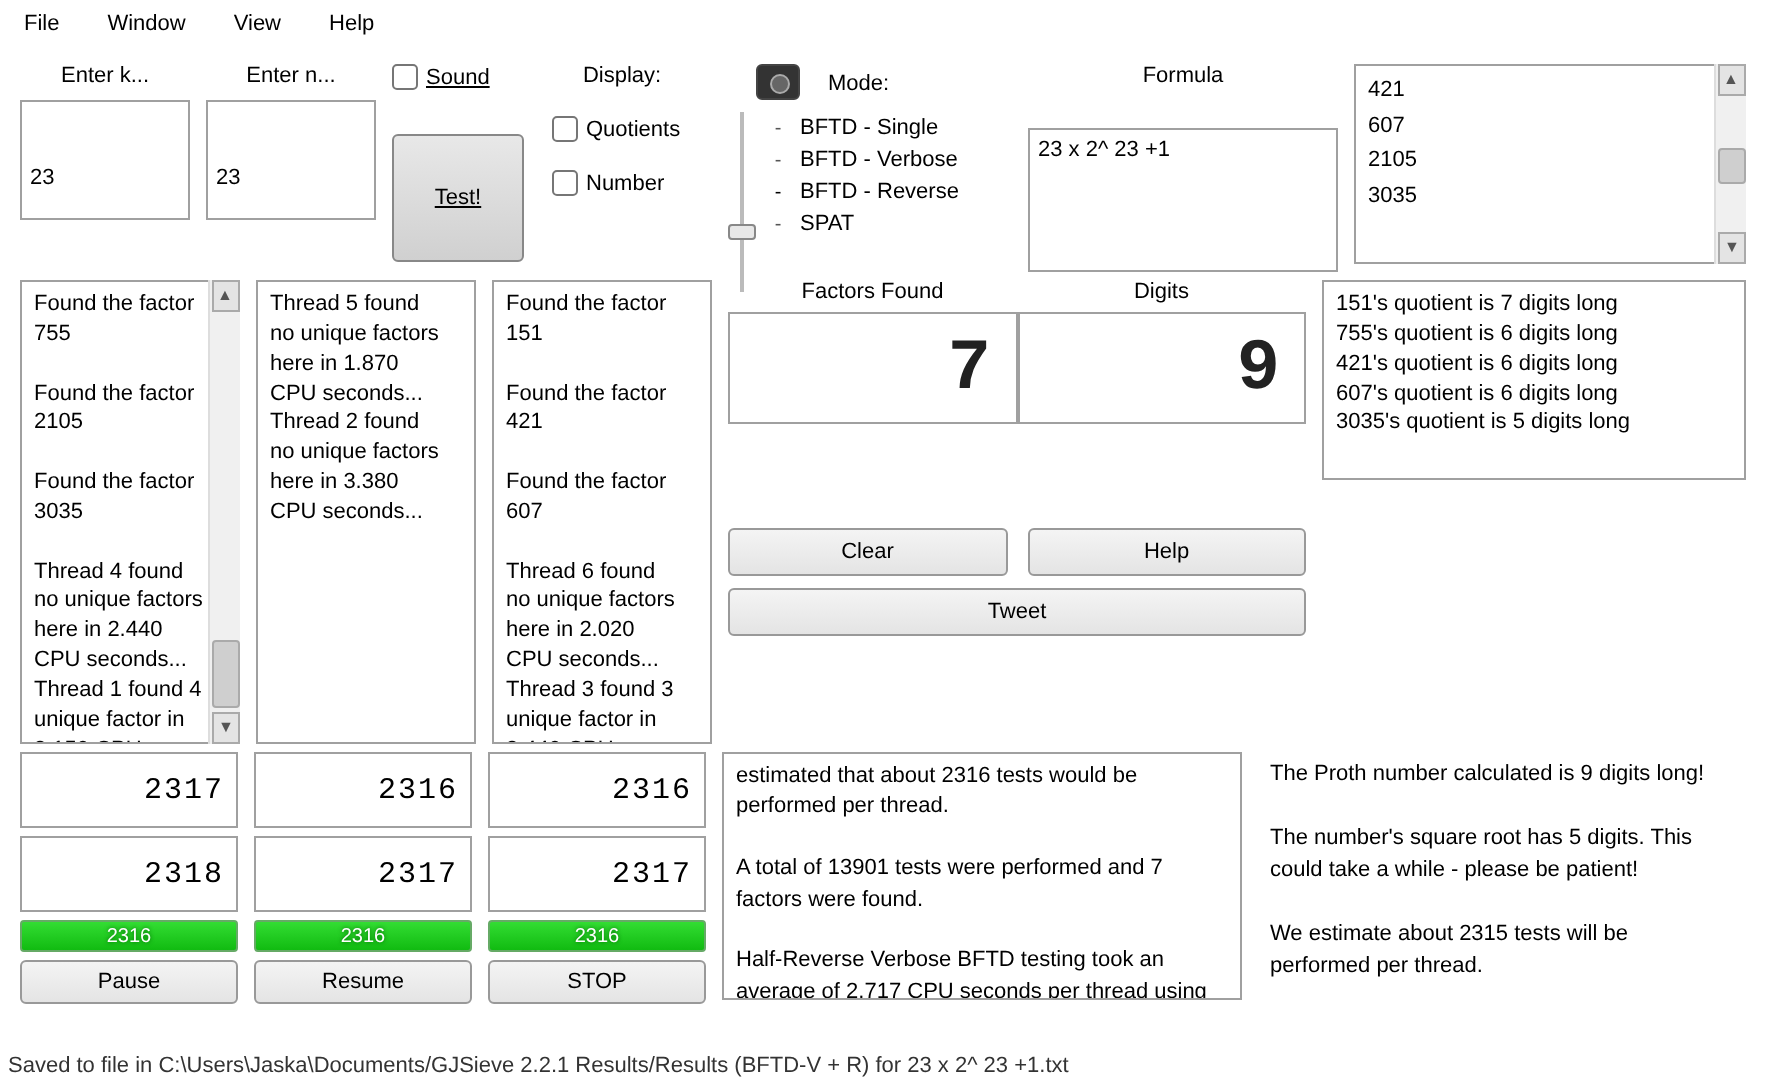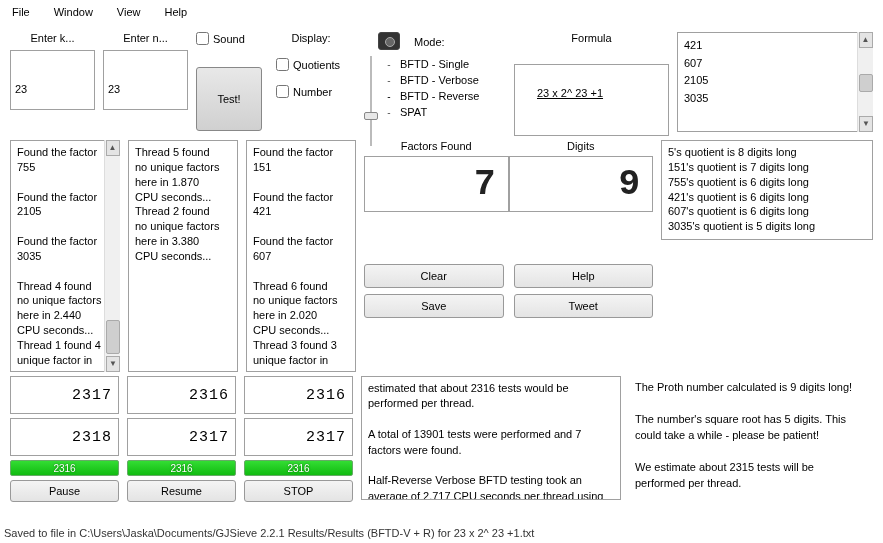--- a/index.html
+++ b/index.html
@@ -3,40 +3,40 @@
 <meta charset="utf-8">
 <style>
 * { box-sizing: border-box; margin: 0; padding: 0; font-family: Tahoma, Arial, sans-serif; font-size: 11px; }
 body { background: #fff; width: 883px; height: 543px; position: relative; overflow: hidden; }
 .menubar { background: #fff; padding: 3px 0; display: flex; gap: 0; }
 .menubar .item { padding: 3px 12px; color: #000; cursor: pointer; }
 .row1 { display: flex; gap: 8px; padding: 8px 10px 4px 10px; align-items: flex-start; }
 .col-entry { width: 85px; }
 .col-entry .lbl { text-align: center; margin-bottom: 6px; }
 .col-entry .val { width: 100%; height: 60px; border: 1px solid #a0a0a0; padding: 32px 4px 4px 4px; background: #fff; }
-.sound-col { width: 60px; }
+.sound-col { width: 60px; text-decoration: underline; }
 .chk { display: flex; align-items: center; gap: 4px; margin-bottom: 6px; }
 .chk input[type=checkbox] { width: 13px; height: 13px; }
 .test-btn { width: 66px; height: 64px; background: linear-gradient(#e8e8e8,#d0d0d0); border: 1px solid #888; border-radius: 3px; cursor: pointer; display: flex; align-items: center; justify-content: center; margin-top: 22px; }
 .display-col { width: 70px; }
 .display-col .lbl { text-align: center; margin-bottom: 6px; }
 .display-col .chk { margin-bottom: 14px; }
 .mode-col { width: 130px; }
 .mode-col .lbl { margin-bottom: 10px; }
 .mode-item { display: flex; align-items: center; gap: 6px; margin: 4px 0; padding-left: 8px; }
 .mode-item .tick { width: 10px; font-size: 10px; color: #555; text-align:center; }
 .mode-item .tick.sel { color: #000; }
 .cam-ico { width: 22px; height: 18px; border: 1px solid #444; border-radius: 3px; background: #333; position: relative; margin-bottom: 8px; margin-left: 2px;}
 .cam-ico::before { content:""; position:absolute; width:8px; height:8px; border:1px solid #aaa; border-radius:50%; top:4px; left:6px; background:#666;}
 .slider-v { position:absolute; left:364px; top:56px; width:14px; height:90px;}
 .slider-track{ position:absolute; left:6px; top:0; width:2px; height:100%; background:#bbb;}
 .slider-thumb{ position:absolute; left:0; top:56px; width:14px; height:8px; background:#e8e8e8; border:1px solid #888; border-radius:2px;}
 .formula-col { width: 155px; }
 .formula-col .lbl { text-align: center; margin-bottom: 20px; }
-.formula-box { width: 100%; height: 72px; border: 1px solid #a0a0a0; padding: 22px; background: #fff; text-decoration: underline; }
+.formula-box { width: 100%; height: 72px; border: 1px solid #a0a0a0; padding: 4px; background: #fff; }
 .list-col { flex: 1; position: relative; }
 .list-box { width: 100%; height: 100px; border: 1px solid #a0a0a0; padding: 4px 18px 4px 6px; background: #fff; overflow: hidden; line-height: 1.6; }
 .scroll { position: absolute; right: 0; top: 0; width: 16px; height: 100%; background: #f0f0f0; border-left:1px solid #ddd;}
 .scroll .tb { width:14px; height:16px; background:#e4e4e4; border:1px solid #aaa; margin:0 auto; font-size:8px; text-align:center; line-height:14px; color:#555;}
 .scroll .tr { position:absolute; width:14px; left:1px; background:#cfcfcf; border:1px solid #aaa; border-radius:2px;}
 .row2 { display: flex; gap: 8px; padding: 0 10px; }
 .log-col { width: 110px; position: relative; }
 .log-box { width: 100%; height: 232px; border: 1px solid #a0a0a0; padding: 4px 16px 4px 6px; background: #fff; line-height: 1.35; overflow: hidden; white-space: pre-line; }
 .mid { flex: 1; display: flex; flex-direction: column; gap: 6px; }
 .ff-row { display: flex; }
@@ -176,27 +176,25 @@
         <div class="lbl">Digits</div>
         <div class="seven">9</div>
       </div>
     </div>
     <div style="height:40px;"></div>
     <div class="btn-row">
       <div class="wbtn">Clear</div>
       <div class="wbtn">Help</div>
     </div>
     <div class="btn-row">
-      <div class="wbtn">Save</div>
       <div class="wbtn">Tweet</div>
     </div>
   </div>
   <div class="right-col">
     <div class="quot-box">
-      <div>5's quotient is 8 digits long</div>
       <div>151's quotient is 7 digits long</div>
       <div>755's quotient is 6 digits long</div>
       <div>421's quotient is 6 digits long</div>
       <div>607's quotient is 6 digits long</div>
       <div>3035's quotient is 5 digits long</div>
     </div>
   </div>
 </div>
 
 <div class="row3">

